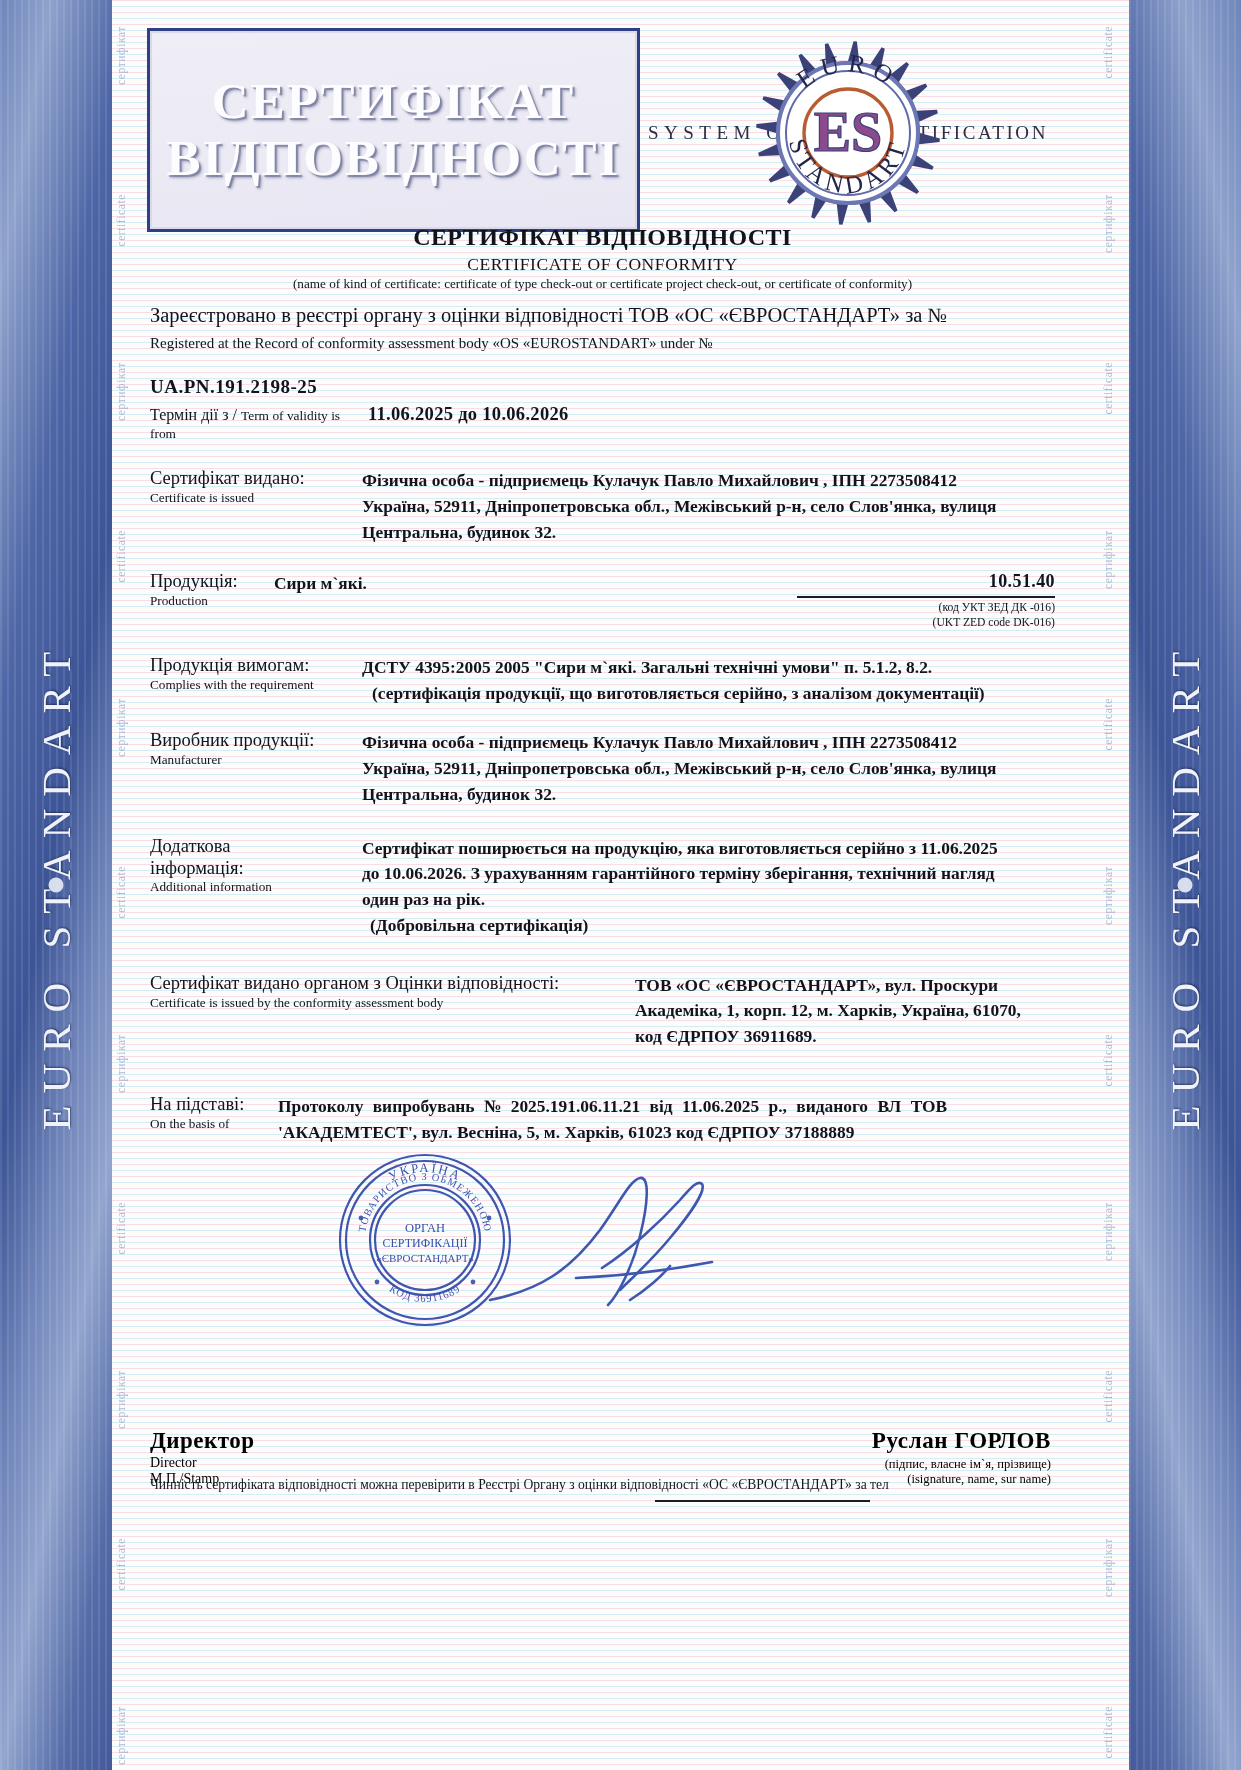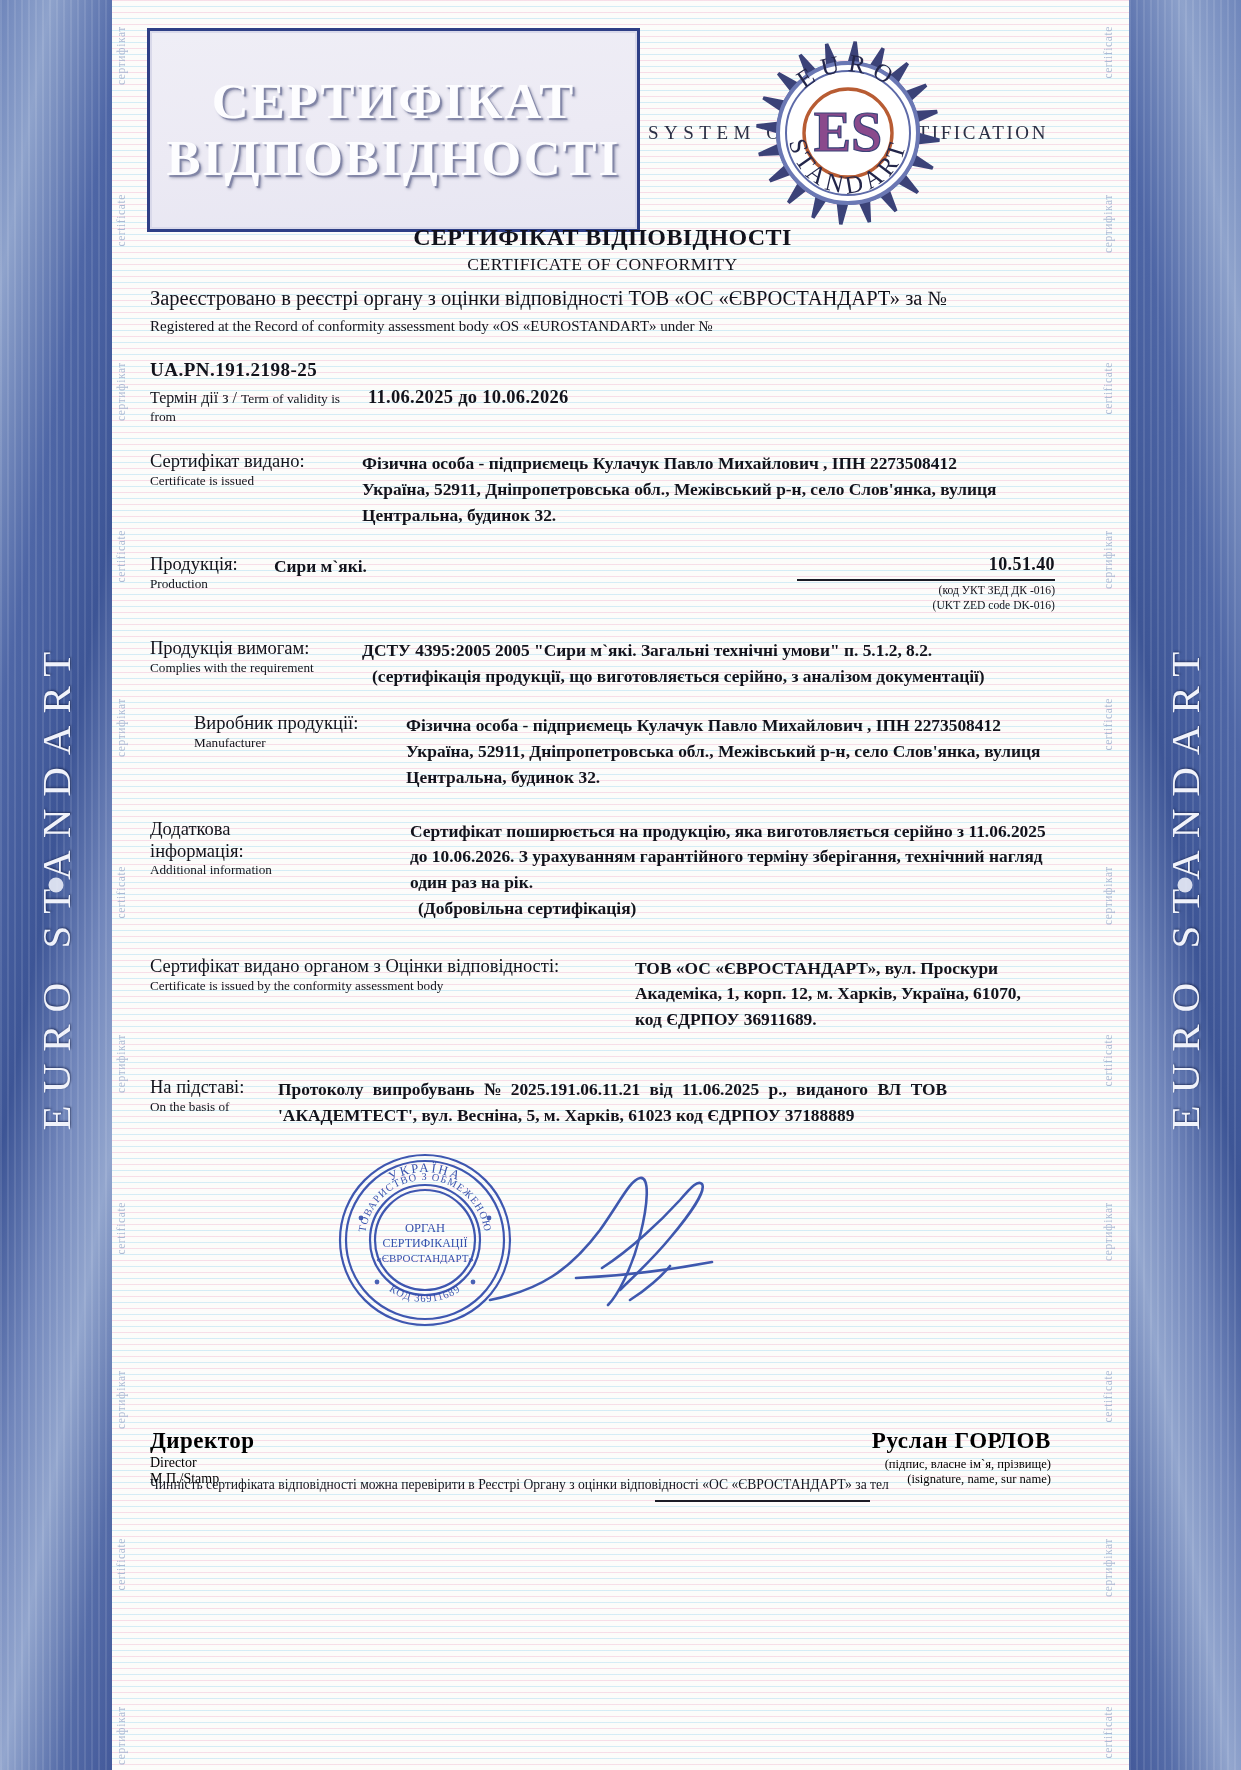--- a/index.html
+++ b/index.html
@@ -205,20 +205,21 @@
         <textPath href="#arcBot" startOffset="50%" text-anchor="middle" id="arcBotText">STANDART</textPath>
       </text>
       <text x="95" y="113" text-anchor="middle" font-family="Liberation Serif, serif" font-size="56" font-weight="700" fill="#8a4a8c" stroke="#3b4278" stroke-width="1.2" id="monogramText">ES</text>
     </svg>
   </div>
 
   <div class="content">
 
     <div class="ctr h-ua">СЕРТИФІКАТ ВІДПОВІДНОСТІ</div>
     <div class="ctr h-en">CERTIFICATE OF CONFORMITY</div>
+    <div class="ctr sub2">(name of kind of certificate: certificate of type check-out or certificate project check-out, or certificate of conformity)</div>
 
     <div class="reg-ua">Зареєстровано в реєстрі органу з оцінки відповідності ТОВ «ОС «ЄВРОСТАНДАРТ» за №</div>
     <div class="reg-en">Registered at the Record of conformity assessment body «OS «EUROSTANDART» under №</div>
 
     <div class="num">UA.PN.191.2198-25</div>
 
     <div class="validity">
       <div class="lab2">
         <span>Термін дії з</span>
         <span>/</span>
@@ -257,33 +258,33 @@
       <div class="lab">
         <div class="ua">Продукція вимогам:</div>
         <div class="en">Complies with the requirement</div>
       </div>
       <div class="val b">
         <span class="ln">ДСТУ 4395:2005 2005 "Сири м`які. Загальні технічні умови" п. 5.1.2, 8.2.</span>
         <span class="ln" style="padding-left:10px;">(сертифікація продукції, що виготовляється серійно, з аналізом документації)</span>
       </div>
     </div>
 
-    <div class="row" style="margin-top:24px;margin-left:44px;">
+    <div class="row" style="margin-top:24px;">
       <div class="lab">
         <div class="ua">Виробник продукції:</div>
         <div class="en">Manufacturer</div>
       </div>
       <div class="val b">
         <span class="ln">Фізична особа - підприємець Кулачук Павло Михайлович , ІПН 2273508412</span>
         <span class="ln">Україна, 52911, Дніпропетровська обл., Межівський р-н, село Слов'янка, вулиця</span>
         <span class="ln">Центральна, будинок 32.</span>
       </div>
     </div>
 
-    <div class="row" style="margin-top:28px;gap:48px;">
+    <div class="row" style="margin-top:28px;">
       <div class="lab">
         <div class="ua">Додаткова</div>
         <div class="ua">інформація:</div>
         <div class="en">Additional information</div>
       </div>
       <div class="val b">
         <span class="ln">Сертифікат поширюється на продукцію, яка виготовляється серійно з 11.06.2025</span>
         <span class="ln">до 10.06.2026. З урахуванням гарантійного терміну зберігання, технічний нагляд</span>
         <span class="ln">один раз на рік.</span>
         <span class="ln" style="padding-left:8px;">(Добровільна сертифікація)</span>

